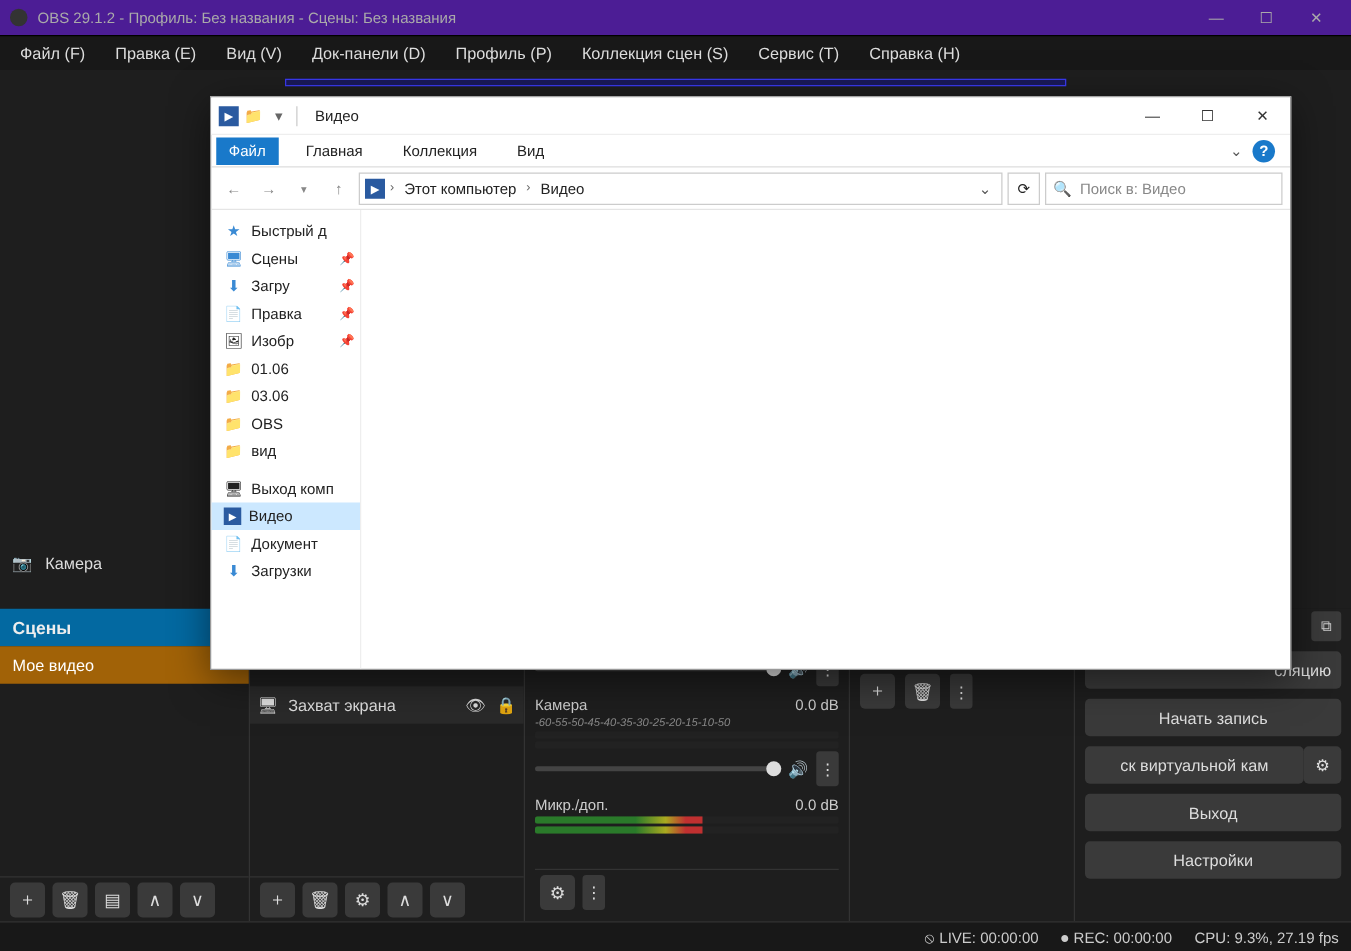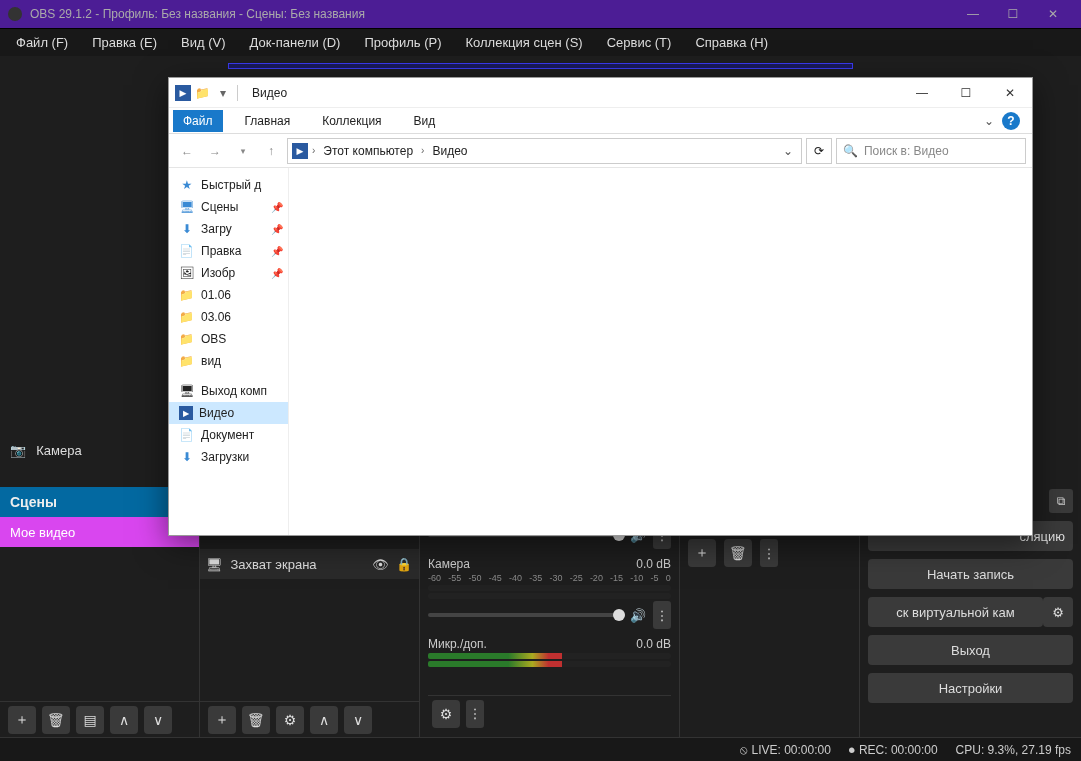--- a/index.html
+++ b/index.html
@@ -27,34 +27,34 @@
 .statusbar .st-item { display: flex; align-items: center; gap: 4px; }
 
 
 .left-strip { position: absolute; left: 0; top: 432px; width: 160px; }
 .camera-row { height: 36px; display: flex; align-items: center; padding: 0 10px; gap: 10px; background: #1e1e1e; }
 
 
 .scenes-panel { width: 200px; background: #1e1e1e; display: flex; flex-direction: column; border-right: 1px solid #333; }
 .panel-header { height: 30px; display: flex; align-items: center; padding: 0 10px; background: #0369a1; font-weight: 600; font-size: 14px; color: #eee; }
 .scene-item { height: 30px; display: flex; align-items: center; padding: 0 10px; cursor: pointer; }
-.scene-item.selected { background: #d946ef; color: #fff; }
+.scene-item.selected { background: #a16207; color: #fff; }
 .scene-item:not(.selected) { background: #1e1e1e; color: #ccc; }
 .scene-toolbar { height: 36px; display: flex; align-items: center; gap: 6px; padding: 0 8px; margin-top: auto; border-top: 1px solid #333; }
 
 
 .sources-panel { width: 220px; background: #1e1e1e; display: flex; flex-direction: column; border-right: 1px solid #333; }
 .source-item { height: 30px; display: flex; align-items: center; padding: 0 6px; gap: 8px; background: #2a2a2a; }
 .source-toolbar { height: 36px; display: flex; align-items: center; gap: 6px; padding: 0 8px; margin-top: auto; border-top: 1px solid #333; }
 
 
 .mixer-panel { width: 260px; background: #1e1e1e; display: flex; flex-direction: column; border-right: 1px solid #333; padding: 6px 8px; }
 .mixer-channel { margin-bottom: 8px; }
 .mixer-header { display: flex; justify-content: space-between; font-size: 12px; color: #ccc; margin-bottom: 2px; }
-.db-scale { display: flex; justify-content: space-between; font-size: 9px; color: #888; }
+.db-scale { display: flex; justify-content: flex-start; font-size: 9px; color: #888; font-style: italic; }
 .meter { height: 6px; background: #222; position: relative; margin: 2px 0; border-radius: 2px; overflow: hidden; }
 .meter-fill { height: 100%; background: linear-gradient(to right, #2a7a2a 0%, #2a7a2a 60%, #aaaa20 78%, #c03030 90%); }
 .slider-row { display: flex; align-items: center; gap: 6px; }
 .slider-track { flex: 1; height: 4px; background: #444; border-radius: 2px; position: relative; }
 .slider-thumb { width: 12px; height: 12px; background: #ddd; border-radius: 50%; position: absolute; top: -4px; right: 0; }
 .mixer-settings { height: 36px; display: flex; align-items: center; gap: 6px; padding: 0 4px; margin-top: auto; border-top: 1px solid #333; }
 
 
 .transition-panel { width: 180px; background: #1e1e1e; display: flex; flex-direction: column; padding: 14px 8px; gap: 10px; border-right: 1px solid #333; }
 .trans-row { display: flex; align-items: center; gap: 8px; font-size: 13px; }

